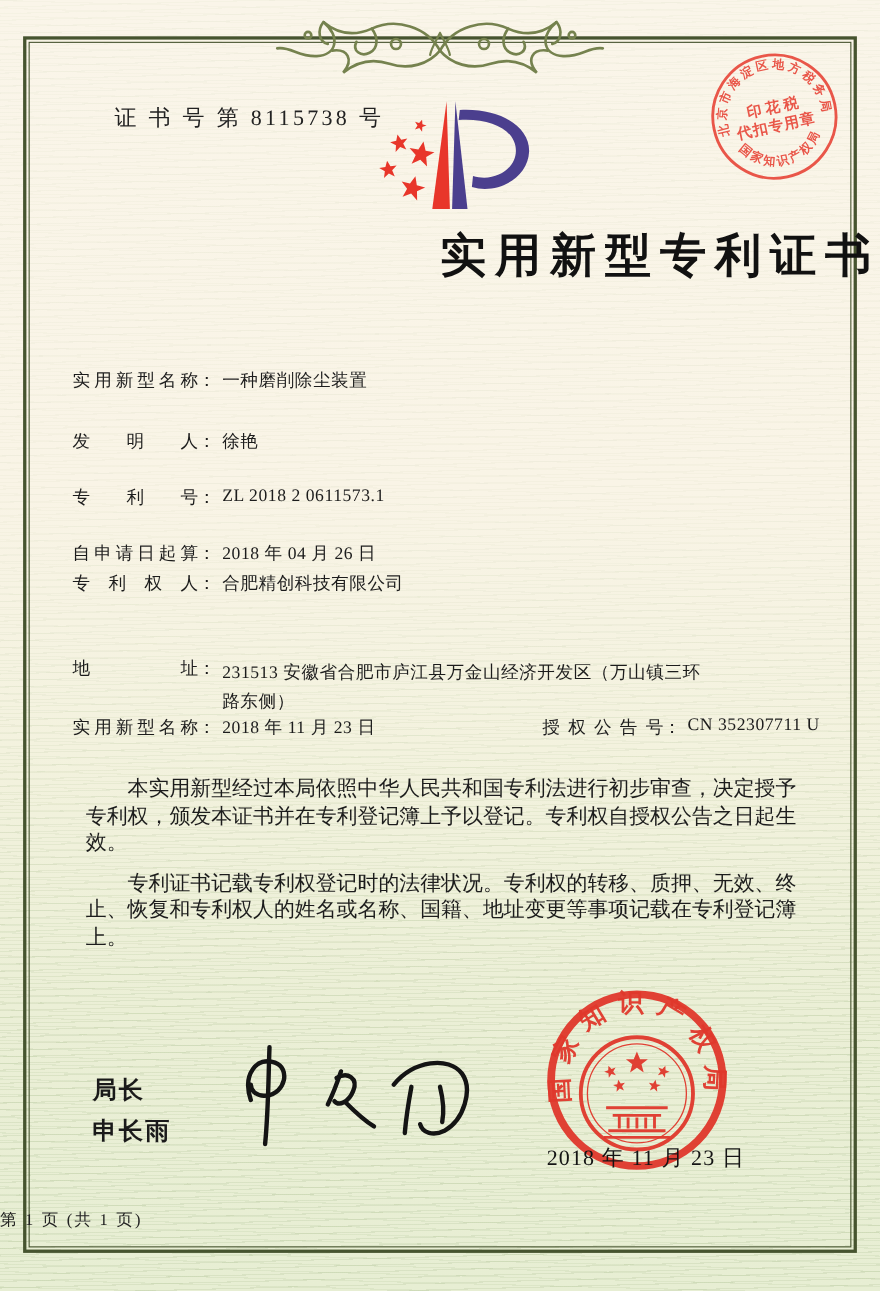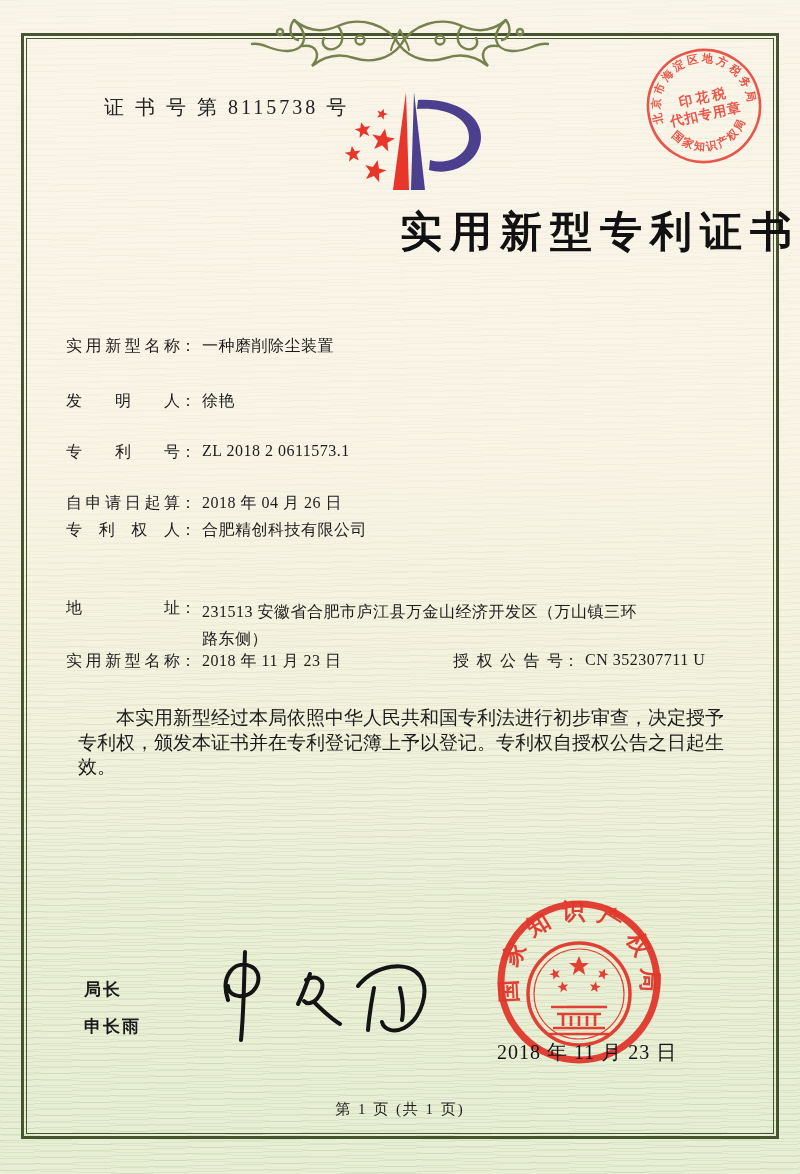--- a/index.html
+++ b/index.html
@@ -47,40 +47,40 @@
   .frow{ position:absolute; left:0; font-size:16px; white-space:nowrap; }
   .frow .lbl{
     display:inline-block; width:114px; vertical-align:top;
     text-align:justify; text-align-last:justify;
   }
   .frow .colon{ display:inline-block; vertical-align:top; }
   .frow .val{ display:inline-block; vertical-align:top; margin-left:6px; letter-spacing:.5px; }
   .frow.wrap{ white-space:normal; }
   .frow.wrap .val{ width:450px; line-height:27px; }
   .frow .pair2{ position:absolute; left:387px; top:0; white-space:nowrap; }
-  .frow .pair2 .lbl{ width:110px; }
+  .frow .pair2 .lbl{ width:110px;margin-left:40px; }
   .body-text{
     position:absolute; left:66px; top:694px; width:670px;
     font-size:19px; line-height:24.6px; text-align:justify;
   }
   .body-text p{ text-indent:2em; margin:12px; }
   .signer{
     position:absolute; left:84px; top:972px;
-    font-family:Liberation Mono, monospace;
-    font-size:17px; font-weight:600; line-height:37px; letter-spacing:2px; color:#1a1a1a;
+    font-family:Liberation Sans, sans-serif;
+    font-size:22px; font-weight:600; line-height:37px; letter-spacing:2px; color:#1a1a1a;
   }
   .signature{ position:absolute; left:198px; top:938px; }
   .seal{ position:absolute; left:467px; top:870px; }
   .seal-date{
     position:absolute; left:497px; top:1039px;
     font-size:20px; letter-spacing:1px; color:#141414; z-index:5;
   }
   .footer{
     position:absolute; left:0; top:1100px; width:100%;
-    text-align:center; font-size:15px; letter-spacing:2px; color:#222;
+    font-size:15px; letter-spacing:2px; color:#222;
   }
 </style>
 </head>
 <body>
 
 <div class="page">
 
   <div class="texture"></div>
 
   <div class="frame-outer">
@@ -168,20 +168,21 @@
     <div class="frow" style="top:651px">
       <span class="lbl">实用新型名称</span><span class="colon">：</span><span class="val">2018 年 11 月 23 日</span>
       <span class="pair2">
         <span class="lbl">授权公告号</span><span class="colon">：</span><span class="val">CN 352307711 U</span>
       </span>
     </div>
   </div>
 
   <div class="body-text">
     <p>本实用新型经过本局依照中华人民共和国专利法进行初步审查，决定授予专利权，颁发本证书并在专利登记簿上予以登记。专利权自授权公告之日起生效。</p>
+    <p>专利证书记载专利权登记时的法律状况。专利权的转移、质押、无效、终止、恢复和专利权人的姓名或名称、国籍、地址变更等事项记载在专利登记簿上。</p>
   </div>
 
   <div class="signer">
     <div>局长</div>
     <div>申长雨</div>
   </div>
 
   <svg class="signature" width="230" height="115" viewBox="0 0 230 115">
     <g fill="none" stroke="#141414" stroke-width="4" stroke-linecap="round" stroke-linejoin="round">
       <path d="M30,62 C22,38 36,22 52,28 C66,33 62,56 44,58 C36,59 30,54 30,48"></path>

